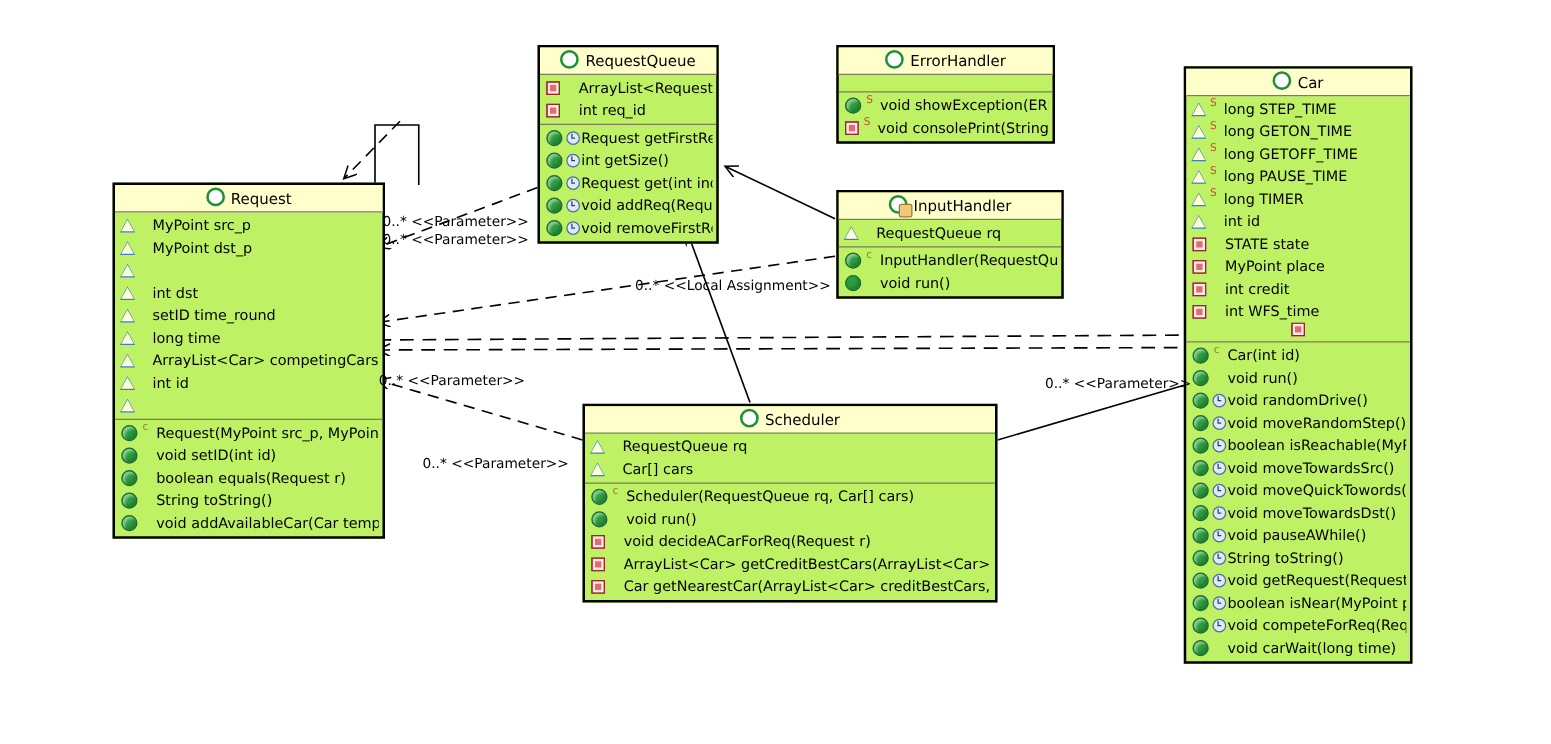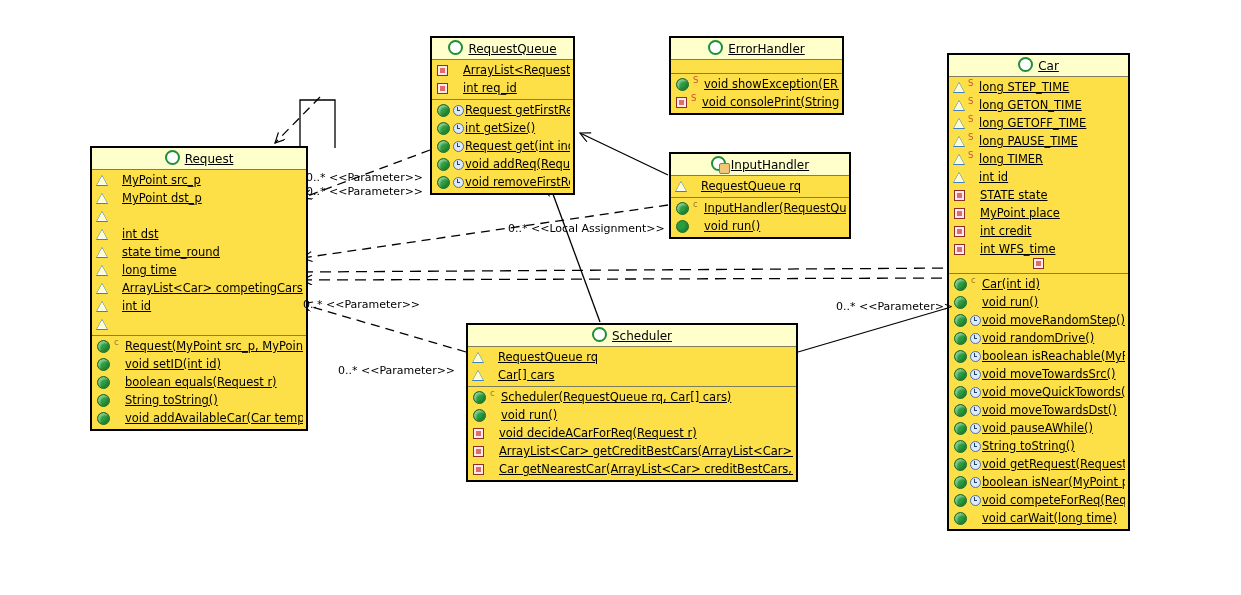--- a/index.html
+++ b/index.html
@@ -7,26 +7,25 @@
   body{
     font-family:"DejaVu Sans","Liberation Sans",sans-serif;
     width:1241px;height:595px;position:relative;overflow:hidden;
   }
   #canvas{position:absolute;left:0;top:0;width:1241px;height:595px;}
   svg.edges{position:absolute;left:0;top:0;width:1241px;height:595px;pointer-events:none;}
 
   .uml-class{
     position:absolute;
     border:2px solid #000000;
-    background:#fde047;
+    background:#bef264;
     box-sizing:border-box;
     font-size:11.5px;
     color:#000000;
     z-index:5;
-    text-decoration:underline;
   }
   .uml-header{
     background:#ffffcc;
     border-bottom:1px solid #7d7d5c;
     text-align:center;
     padding:2px 4px 3px 4px;
     font-size:12px;
     position:relative;
     white-space:nowrap;
   }
@@ -308,28 +307,28 @@
       <div class="uml-row">
         <span class="vis pub"></span>
         <span class="mark"></span>
         <span class="rowtext">void run()</span>
       </div>
       <div class="uml-row">
         <span class="vis pub"></span>
         <span class="mark">
             <span class="clock"></span>
           </span>
+        <span class="rowtext">void randomDrive()</span>
+      </div>
+      <div class="uml-row">
+        <span class="vis pub"></span>
+        <span class="mark">
+            <span class="clock"></span>
+          </span>
         <span class="rowtext">void moveRandomStep()</span>
-      </div>
-      <div class="uml-row">
-        <span class="vis pub"></span>
-        <span class="mark">
-            <span class="clock"></span>
-          </span>
-        <span class="rowtext">void randomDrive()</span>
       </div>
       <div class="uml-row">
         <span class="vis pub"></span>
         <span class="mark">
             <span class="clock"></span>
           </span>
         <span class="rowtext">boolean isReachable(MyPoint p)</span>
       </div>
       <div class="uml-row">
         <span class="vis pub"></span>
@@ -425,21 +424,21 @@
             <i></i>
           </span>
         <span class="mark"></span>
         <span class="rowtext">int dst</span>
       </div>
       <div class="uml-row">
         <span class="vis prot">
             <i></i>
           </span>
         <span class="mark"></span>
-        <span class="rowtext">state time_round</span>
+        <span class="rowtext">setID time_round</span>
       </div>
       <div class="uml-row">
         <span class="vis prot">
             <i></i>
           </span>
         <span class="mark"></span>
         <span class="rowtext">long time</span>
       </div>
       <div class="uml-row">
         <span class="vis prot">

